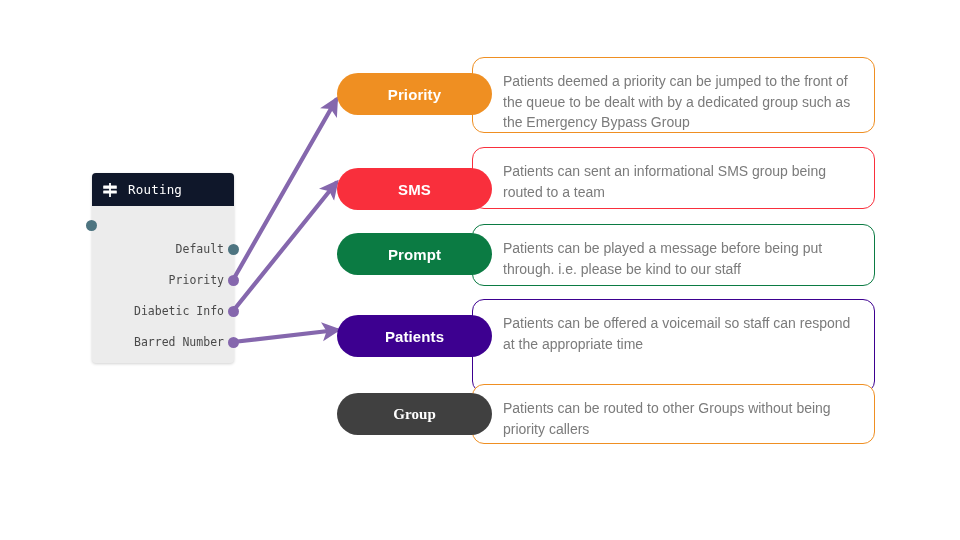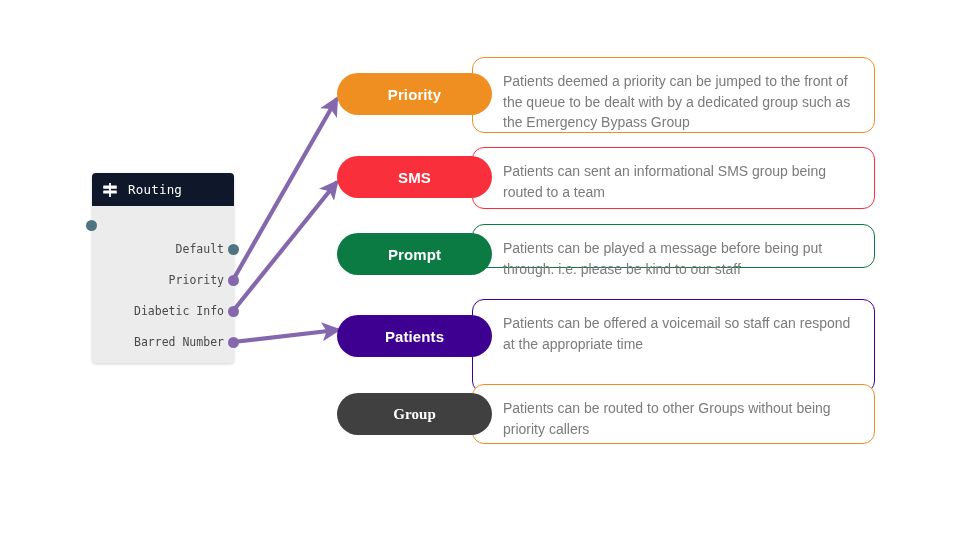--- a/index.html
+++ b/index.html
@@ -191,27 +191,27 @@
     </div>
     <div class="pill" style="top:16px; background:#ef8f22;">
       <span>Priority</span>
     </div>
   </div>
 
   <div class="row" style="top:147px;">
     <div class="callout" style="height:62px; border-color:#f92f3c;">
       <div class="callout-text">Patients can sent an informational SMS group being routed to a team</div>
     </div>
-    <div class="pill" style="top:9px; background:#f92f3c;">
+    <div class="pill" style="top:21px; background:#f92f3c;">
       <span>SMS</span>
     </div>
   </div>
 
   <div class="row" style="top:224px;">
-    <div class="callout" style="height:44px; border-color:#0b7b43;">
+    <div class="callout" style="height:62px; border-color:#0b7b43;">
       <div class="callout-text">Patients can be played a message before being put through. i.e. please be kind to our staff</div>
     </div>
     <div class="pill" style="top:9px; background:#0b7b43;">
       <span>Prompt</span>
     </div>
   </div>
 
   <div class="row" style="top:299px;">
     <div class="callout" style="height:94px; border-color:#3d0090;">
       <div class="callout-text">Patients can be offered a voicemail so staff can respond at the appropriate time</div>

